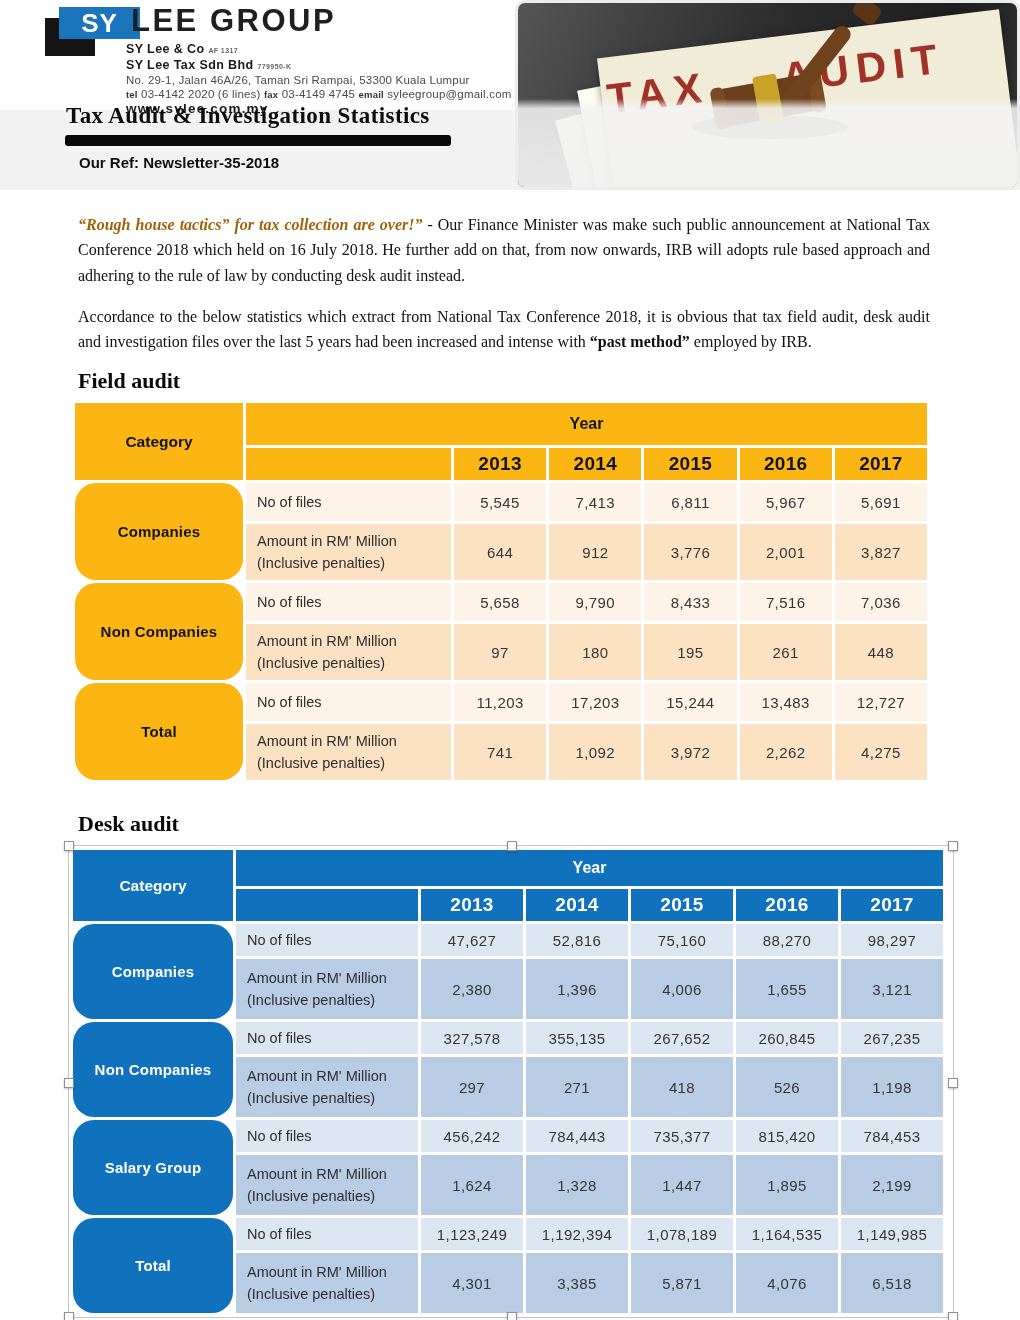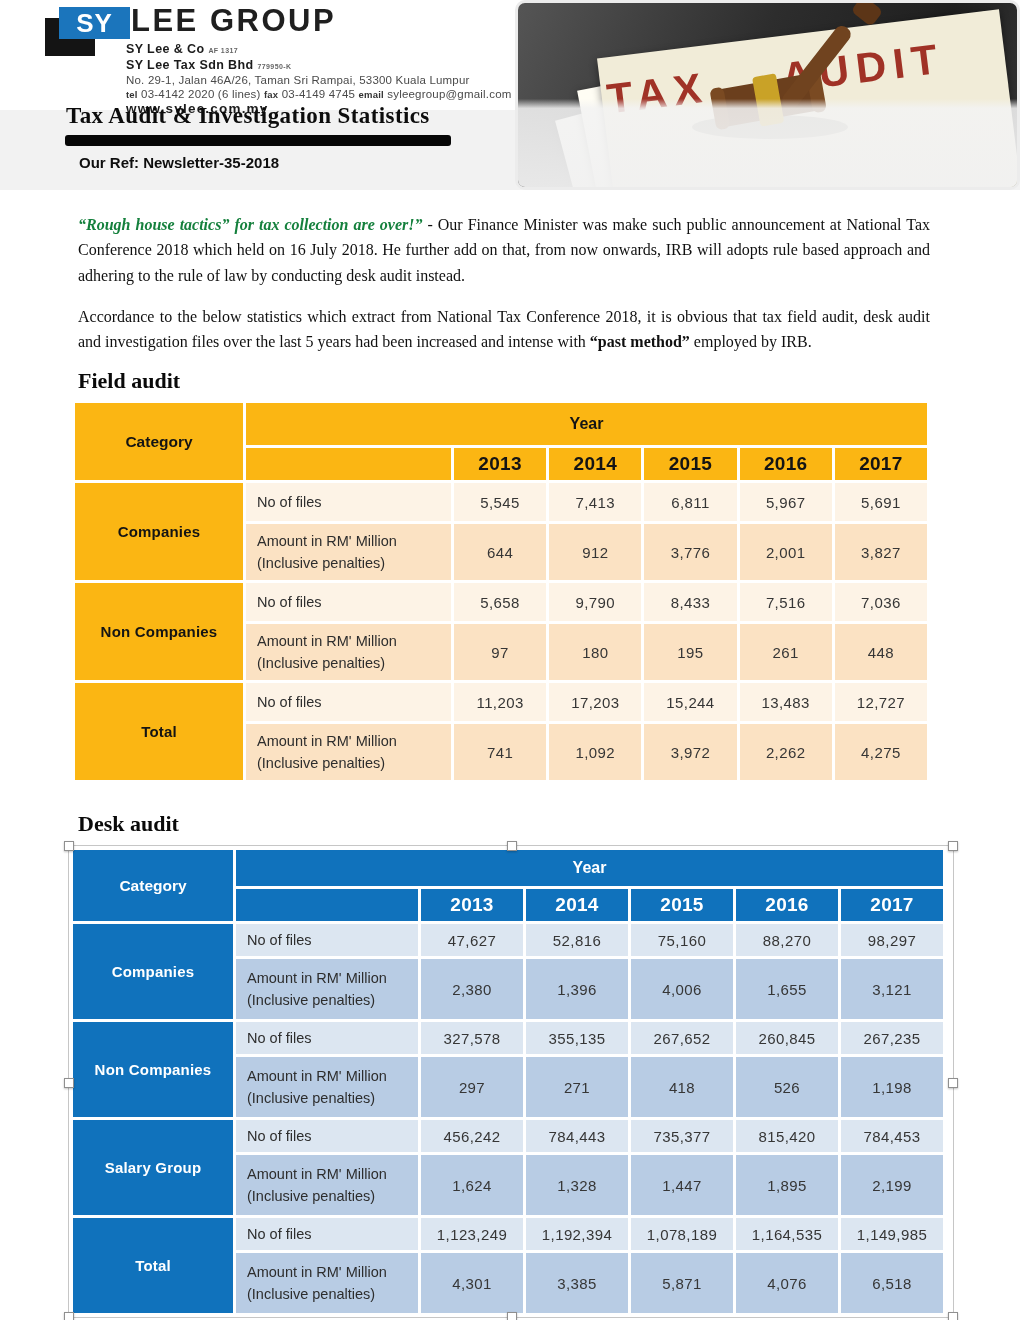--- a/index.html
+++ b/index.html
@@ -3,21 +3,21 @@
 <meta charset="utf-8">
 <style>
   html,body{margin:0;padding:0;background:#ffffff;}
   .page{position:relative;width:1020px;height:1320px;background:#ffffff;overflow:hidden;
         font-family:"Liberation Sans",sans-serif;}
 
   
   .header{position:relative;height:190px;}
   .title-band{position:absolute;left:0;top:110px;width:1020px;height:80px;background:#F2F2F2;}
   .logo-black{position:absolute;left:45px;top:18px;width:50px;height:38px;background:#141414;}
-  .logo-blue{position:absolute;left:59px;top:7px;width:71px;height:32px;background:#1B75BC;
+  .logo-blue{position:absolute;left:59px;top:7px;width:81px;height:32px;background:#1B75BC;
              color:#fff;font-weight:800;font-size:26px;text-align:center;line-height:32px;letter-spacing:1px;}
   .logo-word{position:absolute;left:131px;top:3px;font-size:31px;font-weight:800;letter-spacing:2.5px;color:#1f1f1f;}
   .coinfo{position:absolute;left:126px;top:42px;color:#2a2a2a;}
   .coinfo .c-bold{font-weight:700;font-size:12.5px;color:#1b1b1b;line-height:14px;letter-spacing:.4px;}
   .coinfo .tiny{font-size:7px;color:#666;font-weight:700;}
   .coinfo .c-plain{font-size:11.5px;color:#4a4a4a;line-height:13.5px;letter-spacing:.2px;}
   .coinfo .lbl{font-weight:700;font-size:9.5px;color:#333;}
   .coinfo .c-web{font-weight:800;font-size:13.5px;color:#1b1b1b;letter-spacing:1.2px;line-height:16px;}
 
   .doc-title{position:absolute;left:66px;top:5px;margin:0;font-family:"Liberation Serif",serif;
@@ -38,34 +38,34 @@
   .hero-text .gap{display:inline-block;width:74px;}
   .gavel{position:absolute;left:140px;top:-4px;}
   .hero-fade{position:absolute;left:-3px;top:-3px;width:505px;height:190px;
              background:linear-gradient(to bottom,rgba(243,243,243,0) 52%,rgba(243,243,243,.88) 57%,rgba(241,241,241,.95) 100%);}
 
   
   .para{margin:0 90px 0 78px;text-align:justify;font-family:"Liberation Serif",serif;
         font-size:16px;line-height:1.58;color:#101010;}
   .para.first{margin-top:22px;}
   .para + .para{margin-top:16px;}
-  .lead{color:#15803d;font-weight:700;font-style:italic;}
+  .lead{color:#a16207;font-weight:700;font-style:italic;}
   .sec-heading{margin:14px 18px 6px 78px;font-family:"Liberation Serif",serif;font-size:22px;
                font-weight:700;color:#0a0a0a;}
   .sec-heading.desk-h{margin-top:28px;}
 
   
   table.stat{border-collapse:separate;border-spacing:3px;table-layout:fixed;background:#fff;}
   table.stat td{vertical-align:middle;overflow:hidden;}
   table.stat .hdr{background:var(--hdr);color:var(--hdrtext);font-weight:700;text-align:center;}
   table.stat .year-head{font-size:16px;}
   table.stat .yr{font-size:19px;letter-spacing:.3px;}
   table.stat .cat-head{font-size:15.5px;}
   table.stat td.cat{background:var(--hdr);color:var(--hdrtext);font-weight:700;font-size:15px;
-                    text-align:center;letter-spacing:.2px;}
+                    text-align:center;letter-spacing:.2px;border-radius:21px;}
   table.stat td.lbl{text-align:left;padding-left:11px;font-size:14.5px;color:#2d2d2d;}
   table.stat td.lbl .l2{margin-top:6px;}
   table.stat td.v{text-align:center;font-size:15px;color:#363636;letter-spacing:.4px;}
   table.stat tr.rf td.lbl,table.stat tr.rf td.v{background:var(--light);}
   table.stat tr.ra td.lbl,table.stat tr.ra td.v{background:var(--dark);}
 
   table.field{--hdr:#FBB613;--hdrtext:#141414;--light:#FDF3E6;--dark:#FBE2C3;
               width:858px;margin-left:72px;}
   table.field tr.h1 td{height:40px;}
   table.field tr.h2 td{height:30px;}

